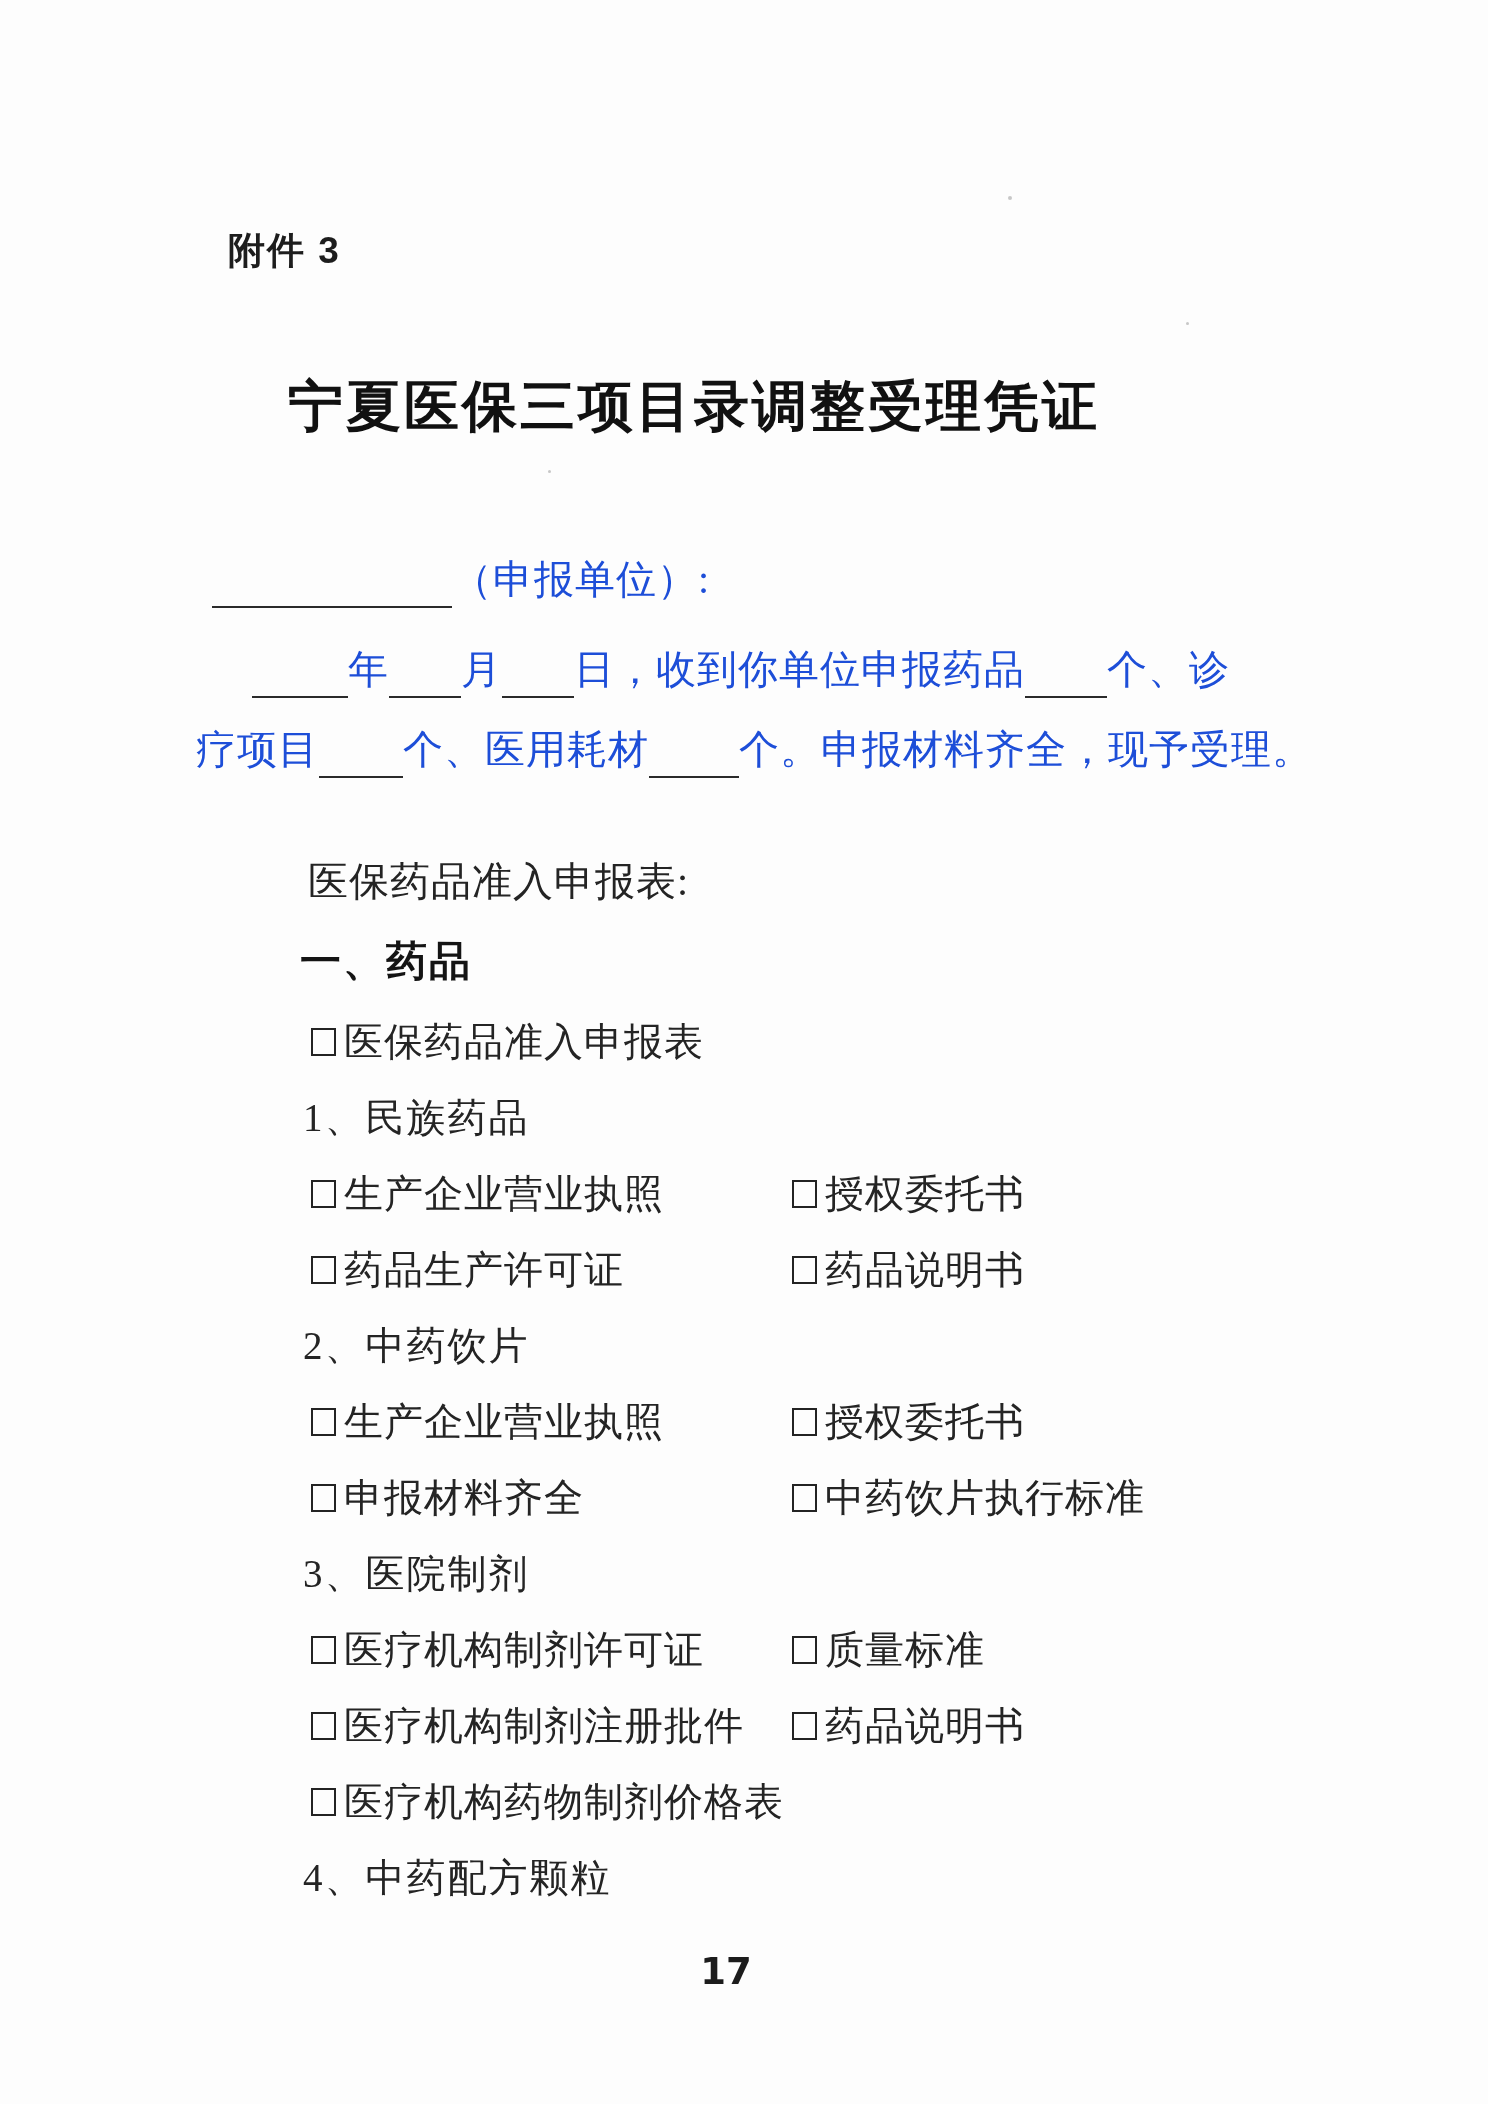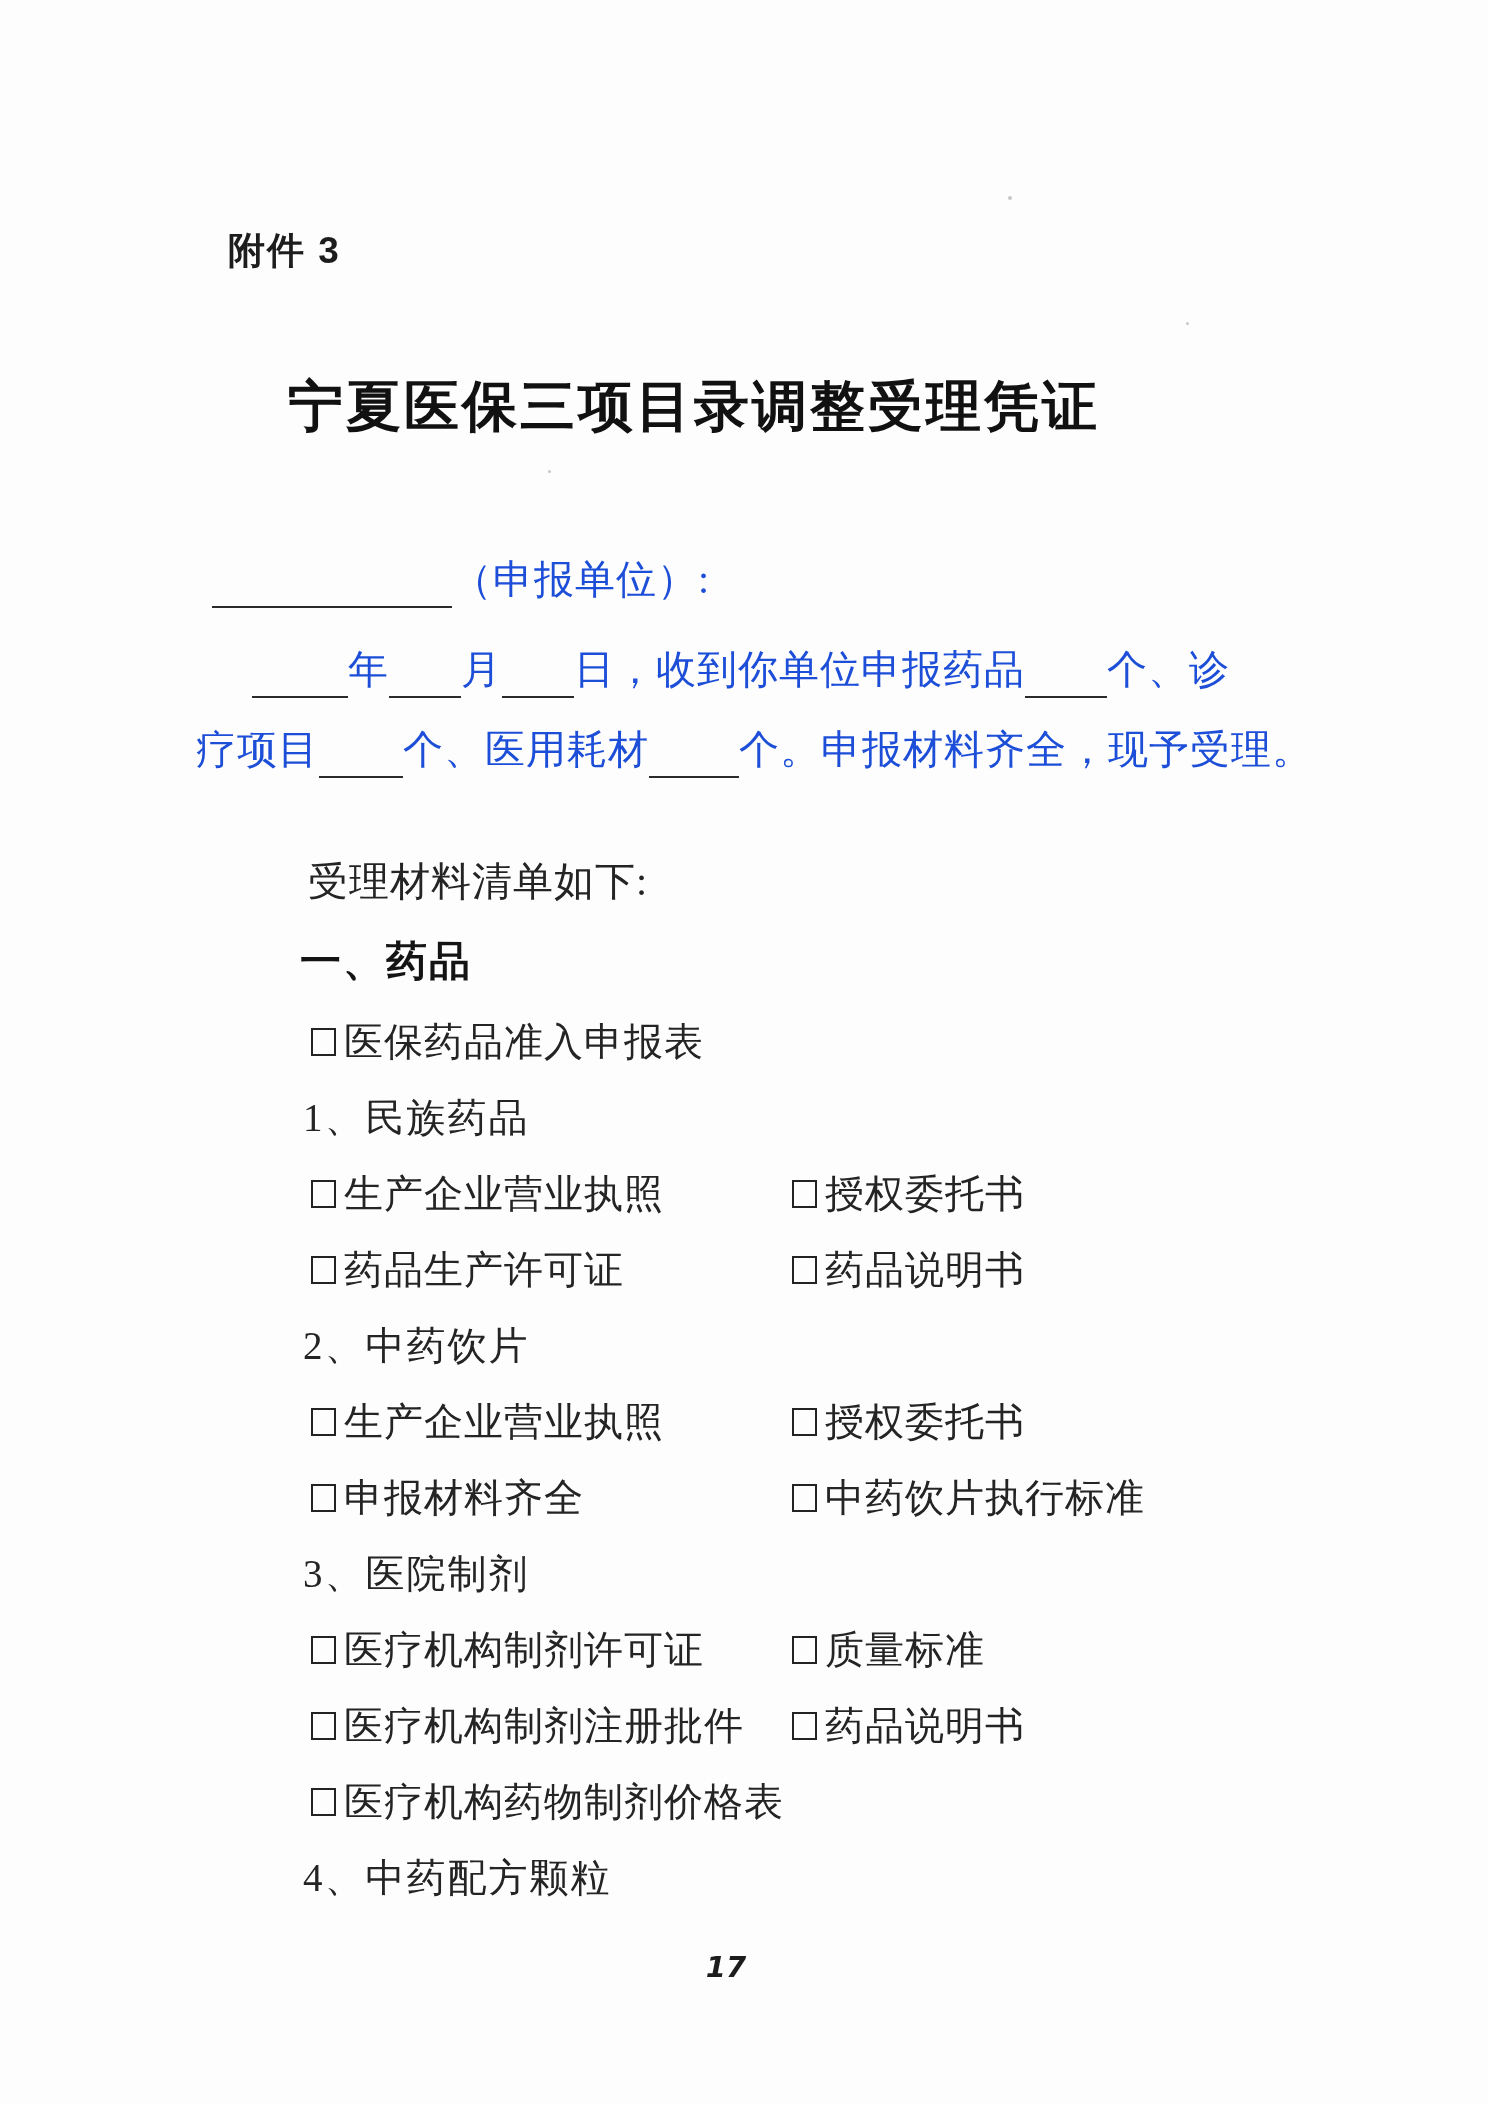--- a/index.html
+++ b/index.html
@@ -64,40 +64,40 @@
   }
   .cb{
     display:inline-block;width:21px;height:24px;
     border:2px solid #232323;margin-right:8px;
     vertical-align:-1px;background:transparent;
   }
   .page-number{
     position:absolute;left:0;top:1950px;width:1452px;
     text-align:center;
     font-family:"DejaVu Sans","Liberation Sans",sans-serif;
-    font-size:29px;font-weight:700;color:#1c1c1c;font-style:italic;
+    font-size:37px;font-weight:700;color:#1c1c1c;
   }
   .speck{position:absolute;border-radius:50%;background:#9a9a9a;opacity:.55;}
 </style>
 </head>
 <body>
 
 <div class="page">
 
   <div class="attachment-label">附件 3</div>
 
   <div class="doc-title">宁夏医保三项目录调整受理凭证</div>
 
   <div class="form-line" id="salutation-line"><span class="blank" style="width: 240px;"></span><span>（申报单位）:</span></div>
 
   <div class="form-line" id="body-line-2"><span class="blank" style="width: 96px;"></span><span>年</span><span class="blank" style="width: 72px;"></span><span>月</span><span class="blank" style="width: 72px;"></span><span>日，收到你单位申报药品</span><span class="blank" style="width: 82px;"></span><span>个、诊</span></div>
 
   <div class="form-line" id="body-line-3"><span>疗项目</span><span class="blank" style="width: 84px;"></span><span>个、医用耗材</span><span class="blank" style="width: 90px;"></span><span>个。申报材料齐全，现予受理。</span></div>
 
-  <div class="checklist-intro">受理材料清单如下:</div>
+  <div class="checklist-intro">医保药品准入申报表:</div>
 
   <div class="section-heading">一、药品</div>
 
   <div class="checklist" id="checklist">
       <div class="cl-row">
         <div class="cl-cell cl-left"><span class="cb"></span><span>医保药品准入申报表</span></div>
       </div>
       <div class="cl-row">
         <div class="cl-num">1、民族药品</div>
       </div>

